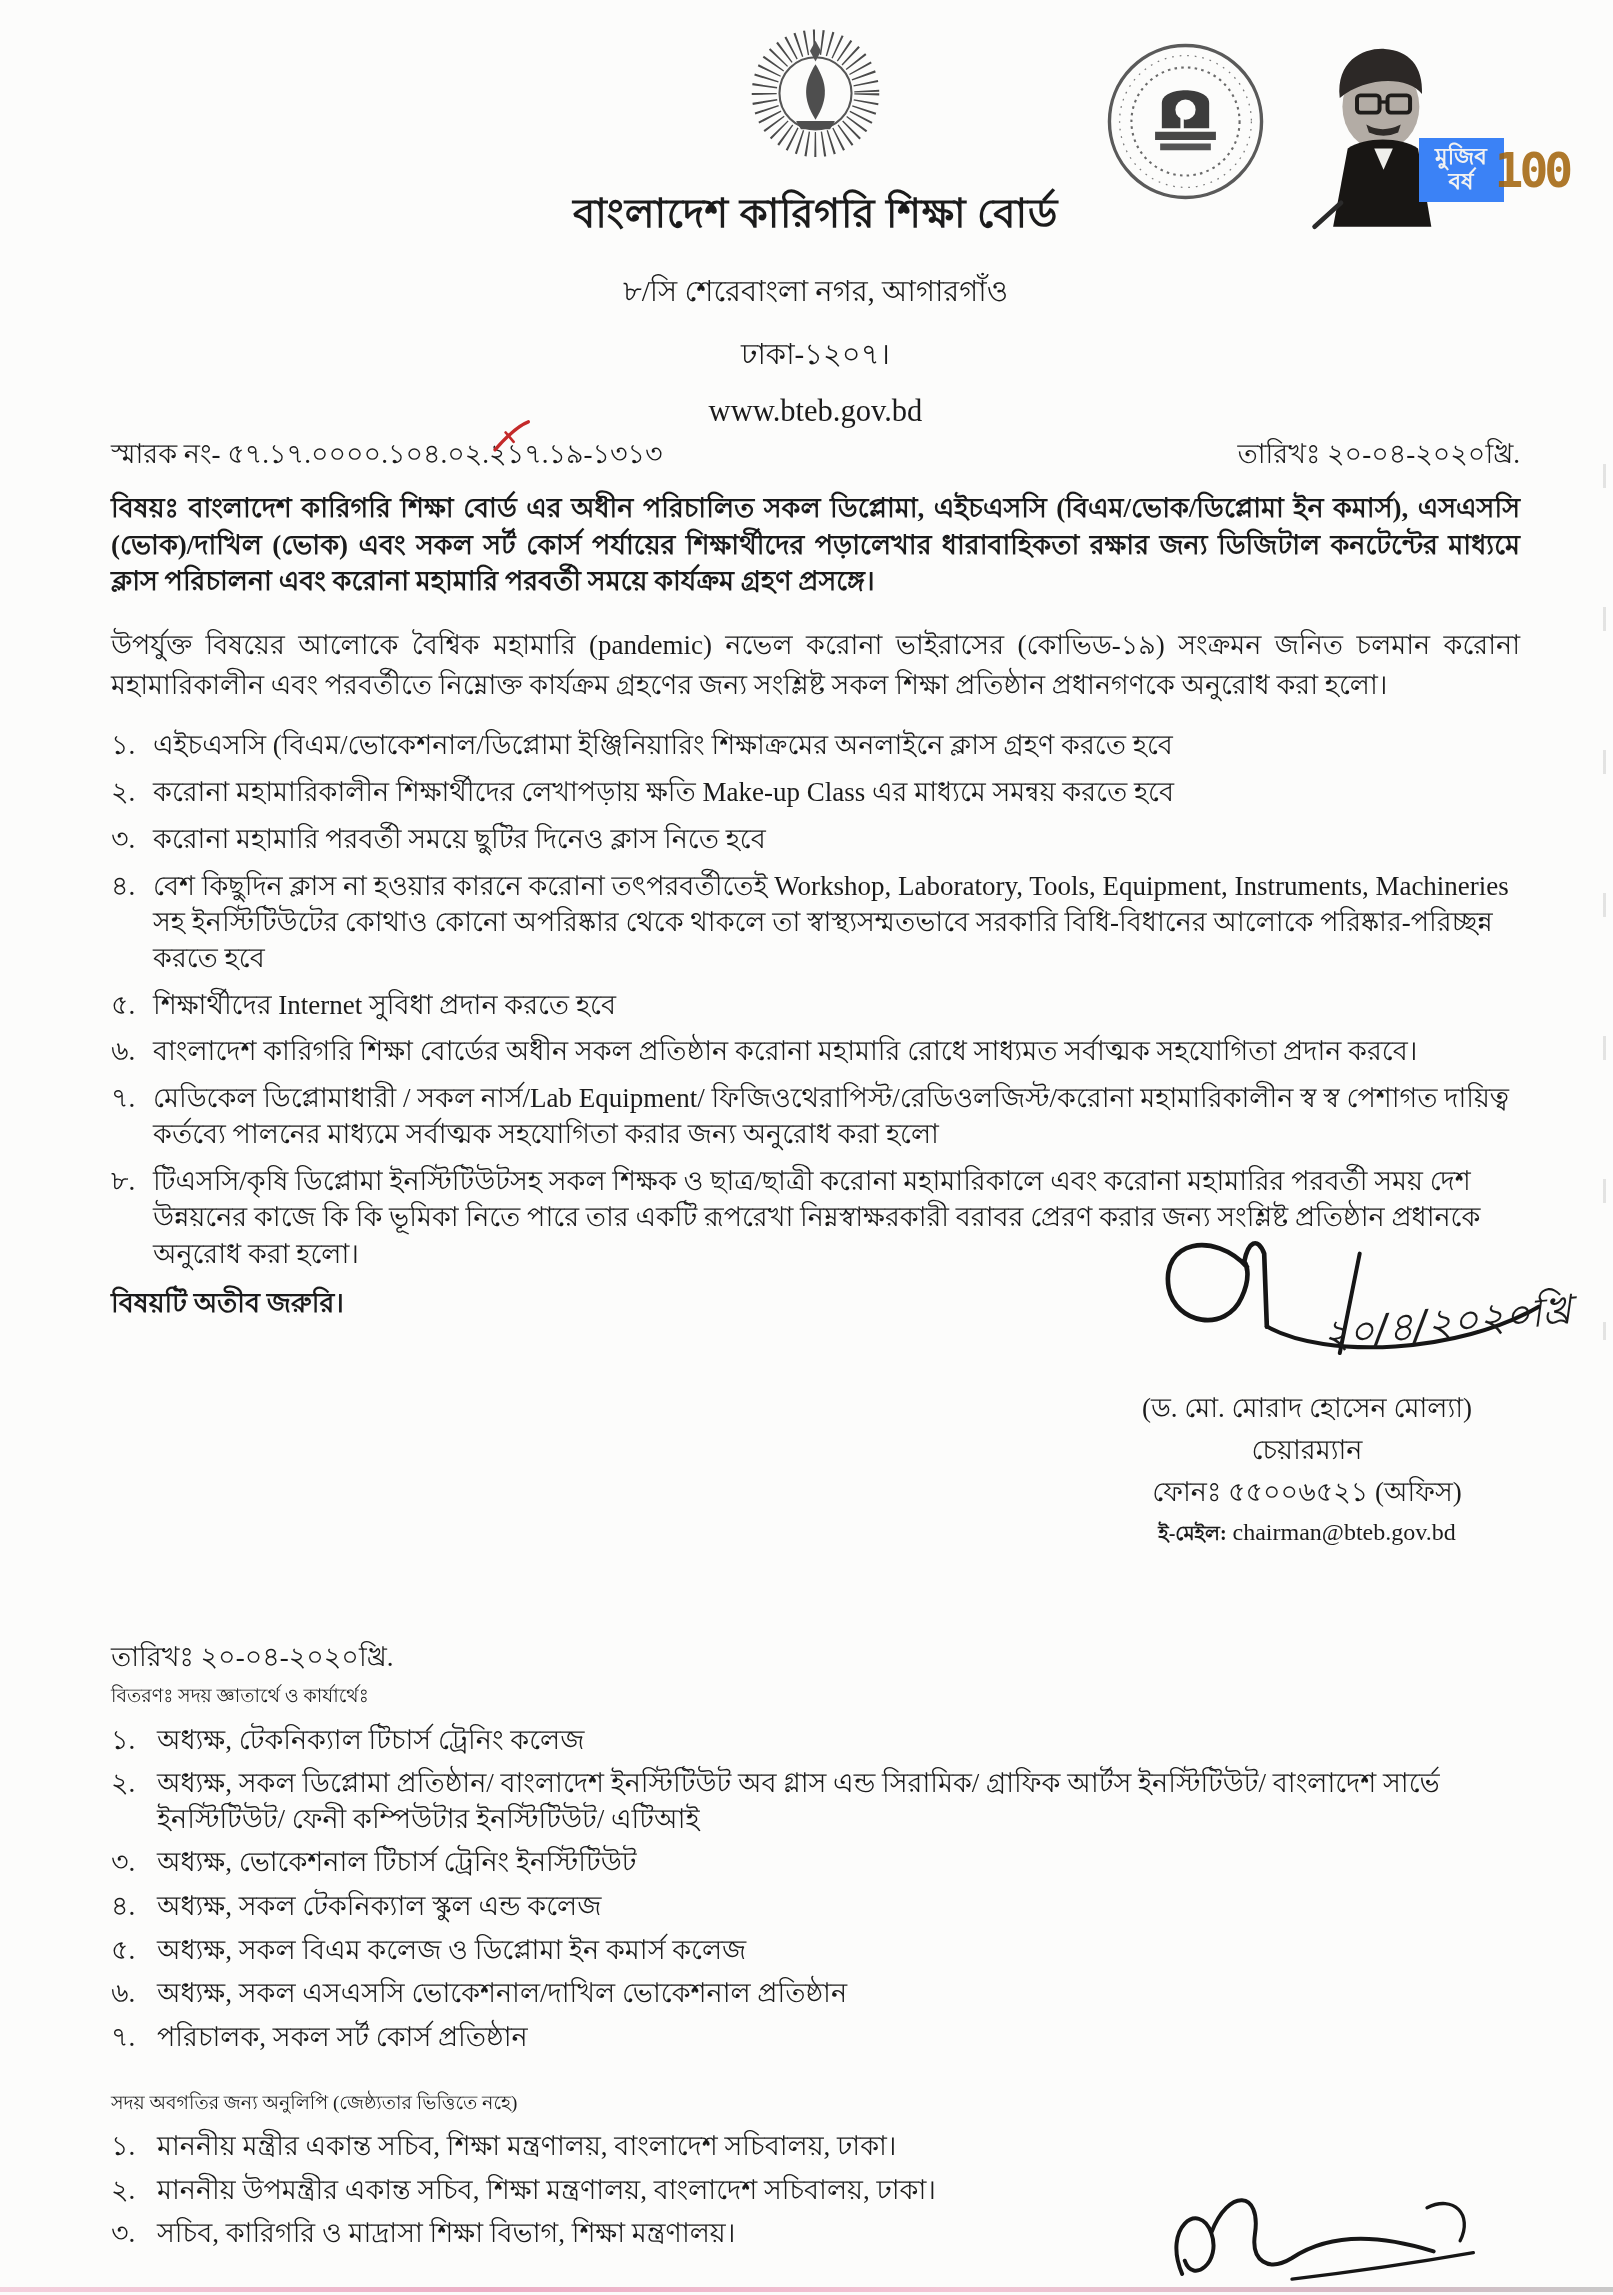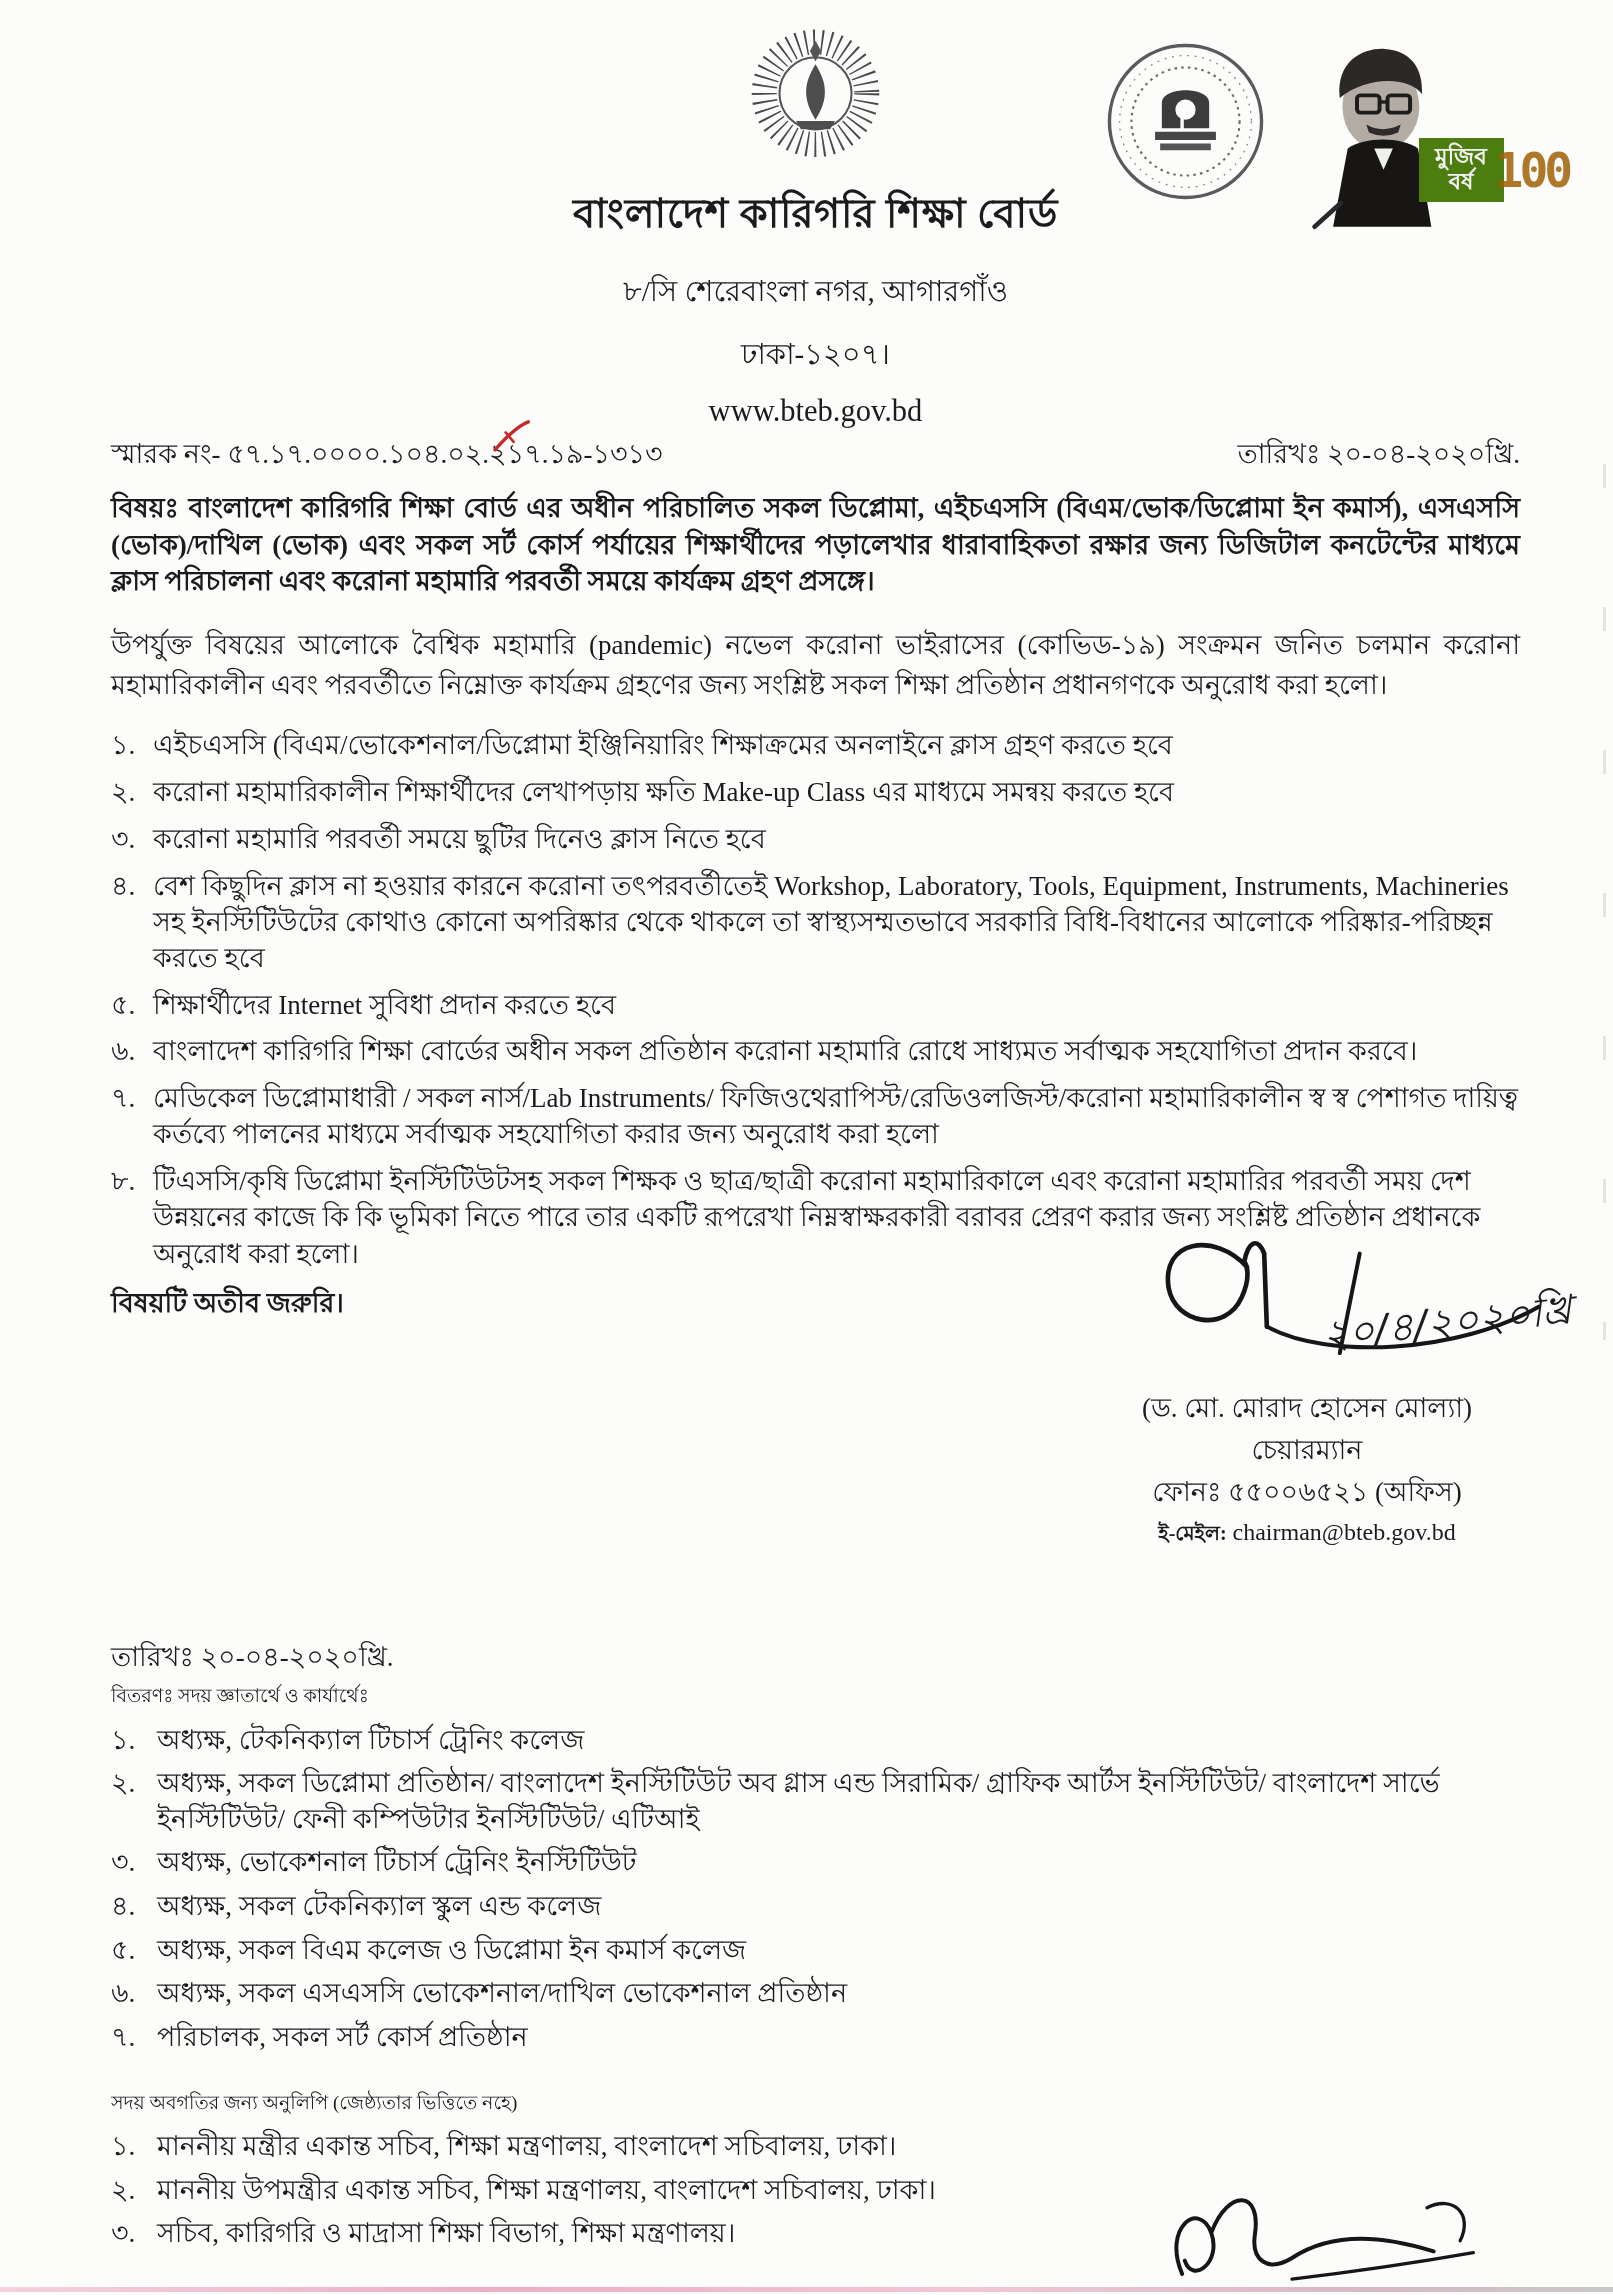--- a/index.html
+++ b/index.html
@@ -17,21 +17,21 @@
   }
   
   .hdr{position:relative;text-align:center;}
   .seal-wrap{width:139px;margin:4px auto 0;}
   .right-logos{position:absolute;top:13.3px;right:-26.5px;display:flex;gap:30.5px;align-items:flex-start;}
   .org-name{font-size:40px;font-weight:700;margin-top:9.3px;letter-spacing:0.7px;}
   .addr{font-size:29px;margin-top:18.6px;}
   .addr2{font-size:29px;margin-top:14.6px;}
   .website{font-size:30.5px;margin-top:13.3px;font-family:"Liberation Serif",serif;}
   .mujib-box{position:relative;width:246px;height:199px;}
-  .mujib-label{position:absolute;left:118px;top:101px;background:#4d7c0f;color:#f2f2f2;
+  .mujib-label{position:absolute;left:118px;top:101px;background:#3b82f6;color:#f2f2f2;
     width:85px;height:64px;display:flex;flex-direction:column;align-items:center;justify-content:center;
     font-size:22.6px;line-height:1.1;font-weight:700;}
   .mujib-100{position:absolute;left:194px;top:105px;font-size:48px;font-weight:700;color:#a16207;
     font-family:"DejaVu Sans Mono",monospace;letter-spacing:-4px;opacity:.85;}
   
   .refrow{display:flex;justify-content:space-between;align-items:baseline;font-size:27px;margin-top:4px;position:relative;}
   .subject{font-size:27px;font-weight:600;text-align:justify;line-height:1.36;margin-top:12px;}
   .para{font-size:27px;text-align:justify;line-height:1.45;margin-top:26.5px;}
   .list{margin-top:22.6px;}
   .item{display:flex;font-size:27px;line-height:1.34;margin-bottom:10.6px;}
@@ -158,21 +158,21 @@
         <span class="t">শিক্ষার্থীদের Internet সুবিধা প্রদান করতে হবে</span>
       </div>
 
       <div class="item">
         <span class="n">৬.</span>
         <span class="t">বাংলাদেশ কারিগরি শিক্ষা বোর্ডের অধীন সকল প্রতিষ্ঠান করোনা মহামারি রোধে সাধ্যমত সর্বাত্মক সহযোগিতা প্রদান করবে।</span>
       </div>
 
       <div class="item">
         <span class="n">৭.</span>
-        <span class="t">মেডিকেল ডিপ্লোমাধারী / সকল নার্স/Lab Instruments/ ফিজিওথেরাপিস্ট/রেডিওলজিস্ট/করোনা মহামারিকালীন স্ব স্ব পেশাগত দায়িত্ব কর্তব্যে পালনের মাধ্যমে সর্বাত্মক সহযোগিতা করার জন্য অনুরোধ করা হলো</span>
+        <span class="t">মেডিকেল ডিপ্লোমাধারী / সকল নার্স/Lab Equipment/ ফিজিওথেরাপিস্ট/রেডিওলজিস্ট/করোনা মহামারিকালীন স্ব স্ব পেশাগত দায়িত্ব কর্তব্যে পালনের মাধ্যমে সর্বাত্মক সহযোগিতা করার জন্য অনুরোধ করা হলো</span>
       </div>
 
       <div class="item">
         <span class="n">৮.</span>
         <span class="t">টিএসসি/কৃষি ডিপ্লোমা ইনস্টিটিউটসহ সকল শিক্ষক ও ছাত্র/ছাত্রী করোনা মহামারিকালে এবং করোনা মহামারির পরবর্তী সময় দেশ উন্নয়নের কাজে কি কি ভূমিকা নিতে পারে তার একটি রূপরেখা নিম্নস্বাক্ষরকারী বরাবর প্রেরণ করার জন্য সংশ্লিষ্ট প্রতিষ্ঠান প্রধানকে অনুরোধ করা হলো।</span>
       </div>
     </div>
 
   <div class="urgent">বিষয়টি অতীব জরুরি।</div>
 

